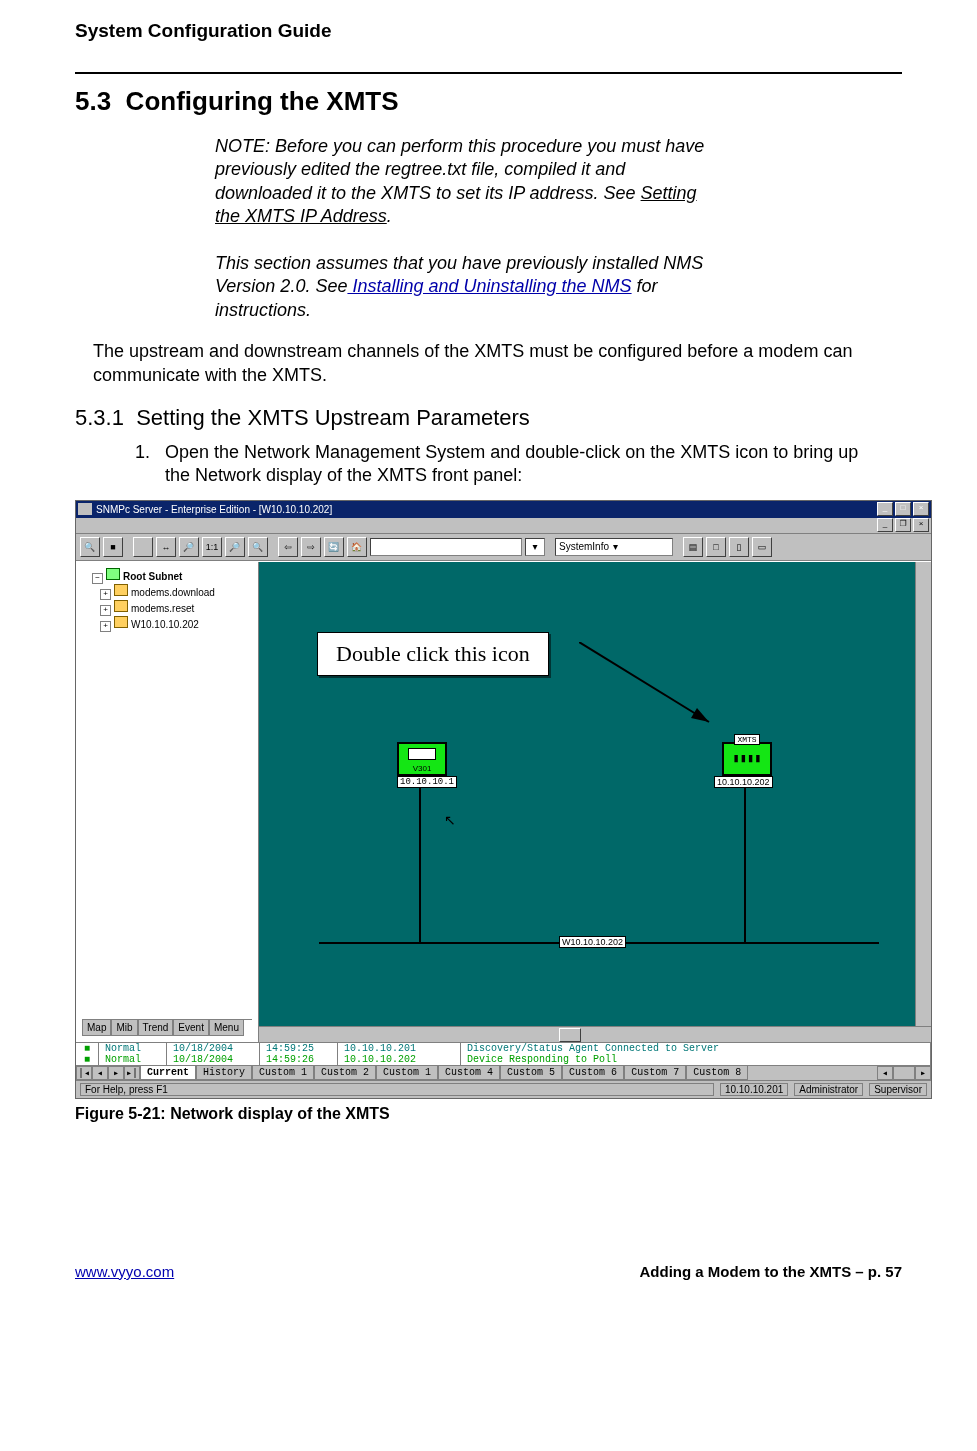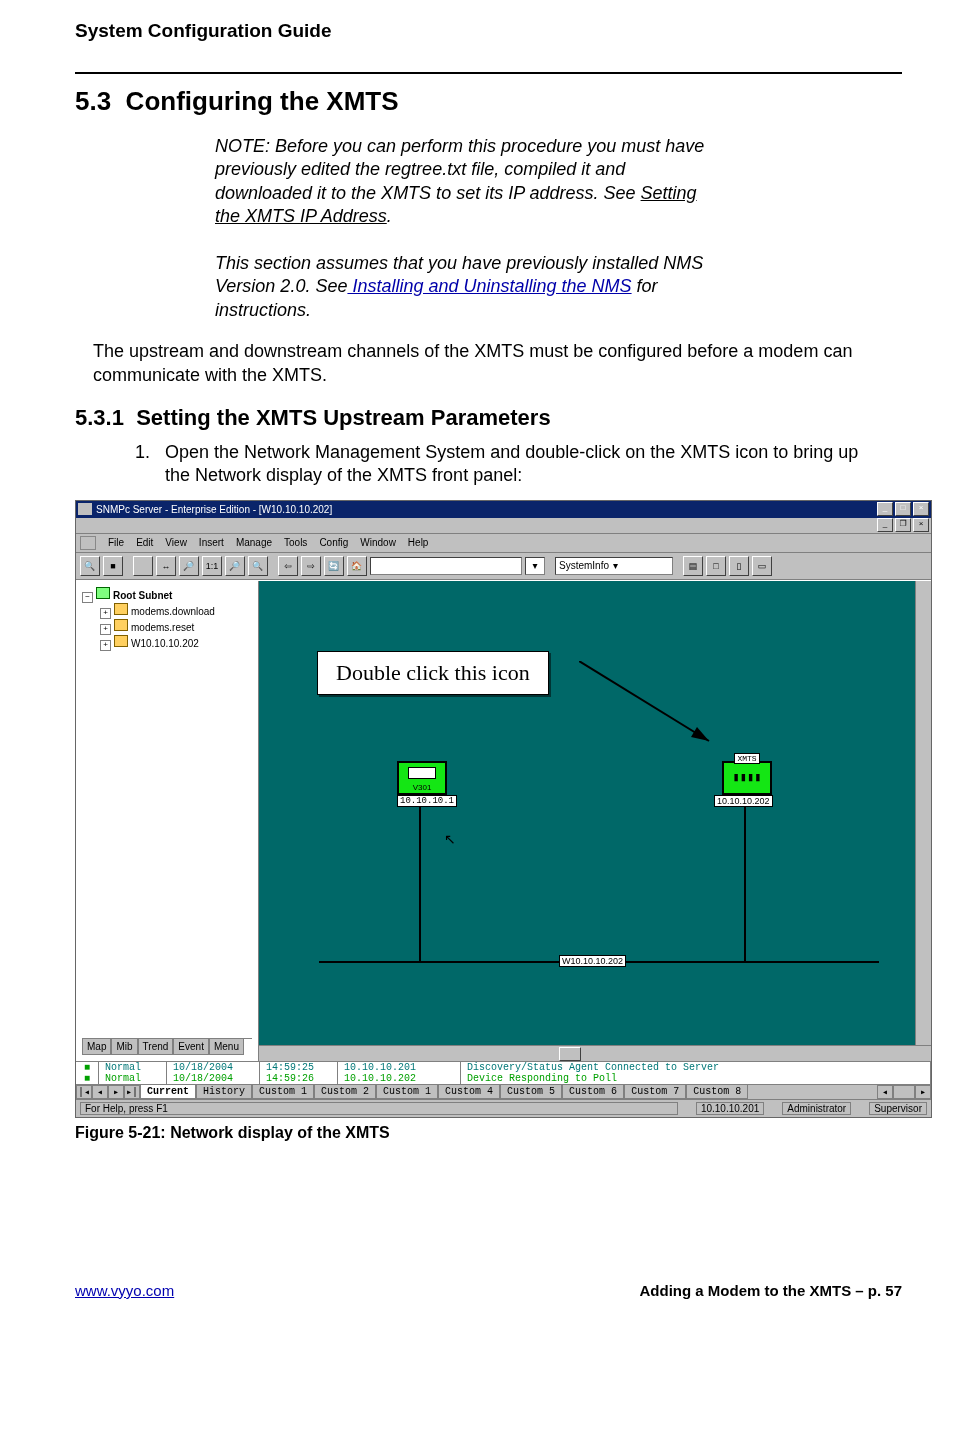--- a/index.html
+++ b/index.html
@@ -38,21 +38,21 @@
   .note-block .underline { text-decoration: underline; }
   .note-block .link { text-decoration: underline; color: #0000aa; }
   .p-body {
     font-size: 18px;
     line-height: 1.3;
     margin: 18px 0 18px 18px;
     width: 790px;
   }
   .h3 {
     font-size: 22px;
-    font-weight: bold;
+    font-weight: normal;
     margin: 14px 0 10px 0;
   }
   .step {
     display: flex;
     margin-left: 60px;
     font-size: 18px;
     line-height: 1.3;
     width: 750px;
   }
   .step .num { min-width: 30px; }
@@ -134,21 +134,21 @@
   }
   .tree-body { flex:1; }
   .tree-tabs {
     display:flex; gap:0; font-size:10px;
     border-top:1px solid #808080;
   }
   .ttab {
     padding:2px 4px; border:1px solid #808080; border-top:none;
     background:#c0c0c0;
   }
-  .tree .node { margin-left:0; white-space:nowrap;}
+  .tree .node { margin-left:10px; white-space:nowrap;}
   .tree .child { margin-left:18px;}
   .tree .ex { display:inline-block; width:9px; height:9px; border:1px solid #808080;
     text-align:center; line-height:7px; font-size:8px; margin-right:3px; background:#fff;}
   .tree .ico { display:inline-block; width:12px; height:10px; background:#ffd060; border:1px solid #806000; margin-right:3px;}
   .tree .ico-root { background:#7fff7f; border-color:#060;}
   .canvas {
     flex:1; position:relative; background:#006868;
     overflow:hidden;
   }
   .scroll-v { position:absolute; right:0; top:0; bottom:15px; width:15px; background:#c0c0c0; border-left:1px solid #808080;}
@@ -188,21 +188,21 @@
   .ev-tabs {
     display:flex; align-items:center; background:#c0c0c0;
     border-top:1px solid #808080; font-size:10px;
   }
   .ev-tabs .navbtn { width:14px; text-align:center; border:1px solid #808080; background:#c0c0c0;}
   .ev-tab { padding:1px 6px; border:1px solid #808080; border-top:none; background:#c0c0c0;}
   .ev-tab.active { background:#fff; font-weight:bold;}
   .ev-tabs .scrollr { margin-left:auto; display:flex;}
   .statusbar {
     display:flex; background:#c0c0c0; border-top:1px solid #808080;
-    font-size:10px; padding:2px 4px; gap:18px;
+    font-size:10px; padding:2px 4px; gap:6px;
   }
   .statusbar .sseg { border:1px solid #808080; padding:0 4px; background:#c0c0c0;}
   .statusbar .flex1 { flex:1;}
   .fig-caption {
     font-weight:bold; font-size:16px; margin:6px 0 0 0;
   }
   .footer {
     display:flex; justify-content:space-between;
     font-size:15px; margin-top:140px;
   }
@@ -251,32 +251,20 @@
         <div class="winbtn">□</div>
         <div class="winbtn">×</div>
       </div>
     </div>
     <div class="mdibar">
       <div class="winbtns">
         <div class="winbtn">_</div>
         <div class="winbtn">❐</div>
         <div class="winbtn">×</div>
       </div>
-    </div>
-    <div class="menubar">
-      <span class="menuicon"></span>
-      <span>File</span>
-      <span>Edit</span>
-      <span>View</span>
-      <span>Insert</span>
-      <span>Manage</span>
-      <span>Tools</span>
-      <span>Config</span>
-      <span>Window</span>
-      <span>Help</span>
     </div>
     <div class="toolbar">
       <div class="tbtn">🔍</div>
       <div class="tbtn">■</div>
       <div style="width:4px"></div>
       <div class="tbtn"></div>
       <div class="tbtn">↔</div>
       <div class="tbtn">🔎</div>
       <div class="tbtn">1:1</div>
       <div class="tbtn">🔎</div>

